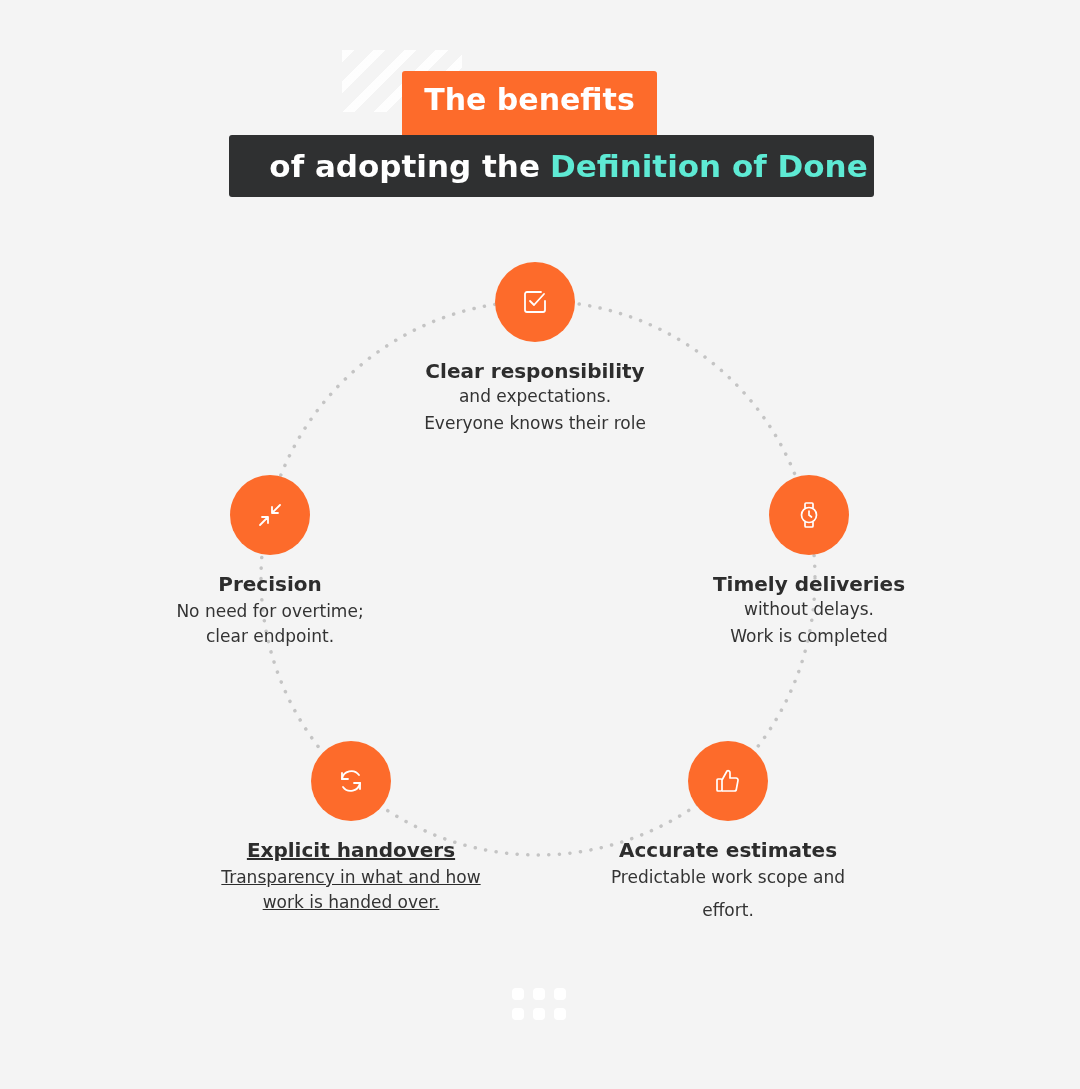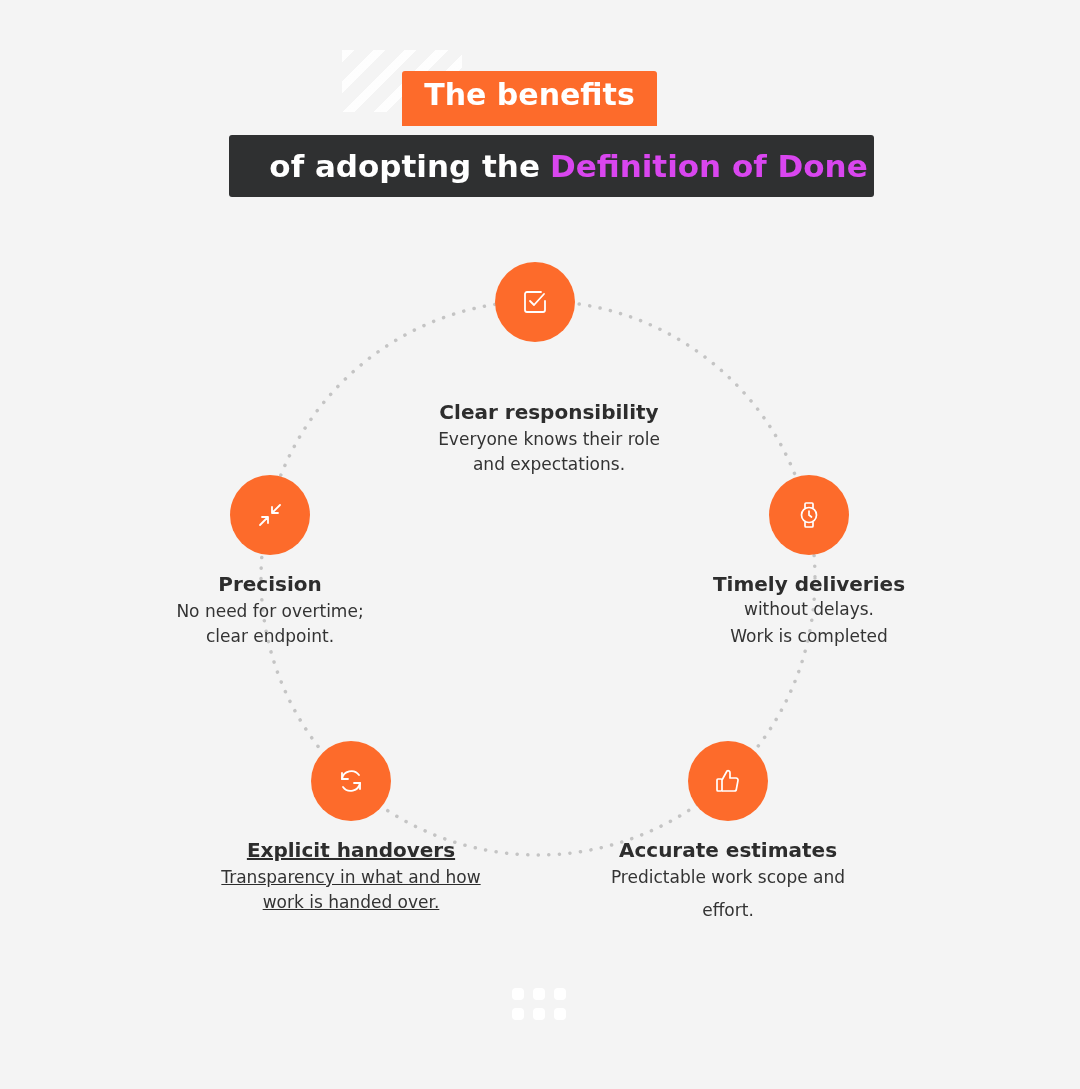--- a/index.html
+++ b/index.html
@@ -10,39 +10,39 @@
     overflow: hidden;
     font-family: "DejaVu Sans", sans-serif;
     color: #2d2d2d;
   }
   .stripes {
     position: absolute; left: 342px; top: 50px; width: 120px; height: 62px;
     background: repeating-linear-gradient(135deg, #ffffff 0 9px, transparent 9px 22px);
     opacity: 0.9;
   }
   .title-top {
-    position: absolute; left: 402px; top: 71px; width: 255px; height: 55px;
+    position: absolute; left: 402px; top: 71px; width: 255px; height: 64px;
     background: #fd6b2b;
     border-radius: 3px 3px 0 0;
     color: #ffffff;
     font-weight: bold; font-size: 30px;
     display: flex; align-items: center; justify-content: center;
     box-sizing: border-box; padding-bottom: 8px; text-align: center;
   }
   .title-bottom {
     position: absolute; left: 229px; top: 135px; width: 611px; height: 62px;
     background: #2f3031;
     border-radius: 3px;
     color: #ffffff;
     font-weight: bold; font-size: 31px;
     display: flex; align-items: center; justify-content: center;
     white-space: nowrap;
     padding-left: 34px;
   }
-  .title-bottom .accent { color: #d946ef; margin-left: 10px; text-align: right; }
+  .title-bottom .accent { color: #5eead4; margin-left: 10px; text-align: right; }
   svg.ring { position: absolute; left: 0; top: 0; }
   .node {
     position: absolute; width: 80px; height: 80px; border-radius: 50%;
     background: #fd6b2b;
     display: flex; align-items: center; justify-content: center;
   }
   .node svg { width: 32px; height: 32px; }
   .label {
     position: absolute; width: 320px; text-align: center;
   }
@@ -75,24 +75,24 @@
 <svg class="ring" width="1080" height="1089">
   <circle cx="538" cy="578" r="277" fill="none" stroke="#c4c4c4" stroke-width="3.5" stroke-linecap="round" stroke-dasharray="0.1 10.5"></circle>
 </svg>
 
 <div class="node" style="left:495px; top:262px;">
   <svg viewBox="0 0 32 32">
     <path d="M22 6 H8 a2 2 0 0 0 -2 2 V24 a2 2 0 0 0 2 2 H24 a2 2 0 0 0 2 -2 V15" fill="none" stroke="#fff" stroke-width="1.8" stroke-linecap="round" stroke-linejoin="round"></path>
     <path d="M11 15 L15 19 L25 8" fill="none" stroke="#fff" stroke-width="1.8" stroke-linecap="round" stroke-linejoin="round"></path>
   </svg>
 </div>
-<div class="label" style="left:389px; top:358px;margin-top:41px;">
+<div class="label" style="left:375px; top:358px;">
   <div class="h">Clear responsibility</div>
+  <div class="d" style="margin-top:0">and expectations.</div>
   <div class="d">Everyone knows their role</div>
-  <div class="d" style="margin-top:0">and expectations.</div>
 </div>
 
 <div class="node" style="left:769px; top:475px;">
   <svg viewBox="0 0 32 32">
     <path d="M12 9 V5 a1 1 0 0 1 1 -1 H19 a1 1 0 0 1 1 1 V9" fill="none" stroke="#fff" stroke-width="1.7" stroke-linejoin="round"></path>
     <path d="M12 23 V27 a1 1 0 0 0 1 1 H19 a1 1 0 0 0 1 -1 V23" fill="none" stroke="#fff" stroke-width="1.7" stroke-linejoin="round"></path>
     <circle cx="16" cy="16" r="7.5" fill="none" stroke="#fff" stroke-width="1.7"></circle>
     <path d="M16 12 V16 L18.5 18" fill="none" stroke="#fff" stroke-width="1.7" stroke-linecap="round"></path>
   </svg>
 </div>

